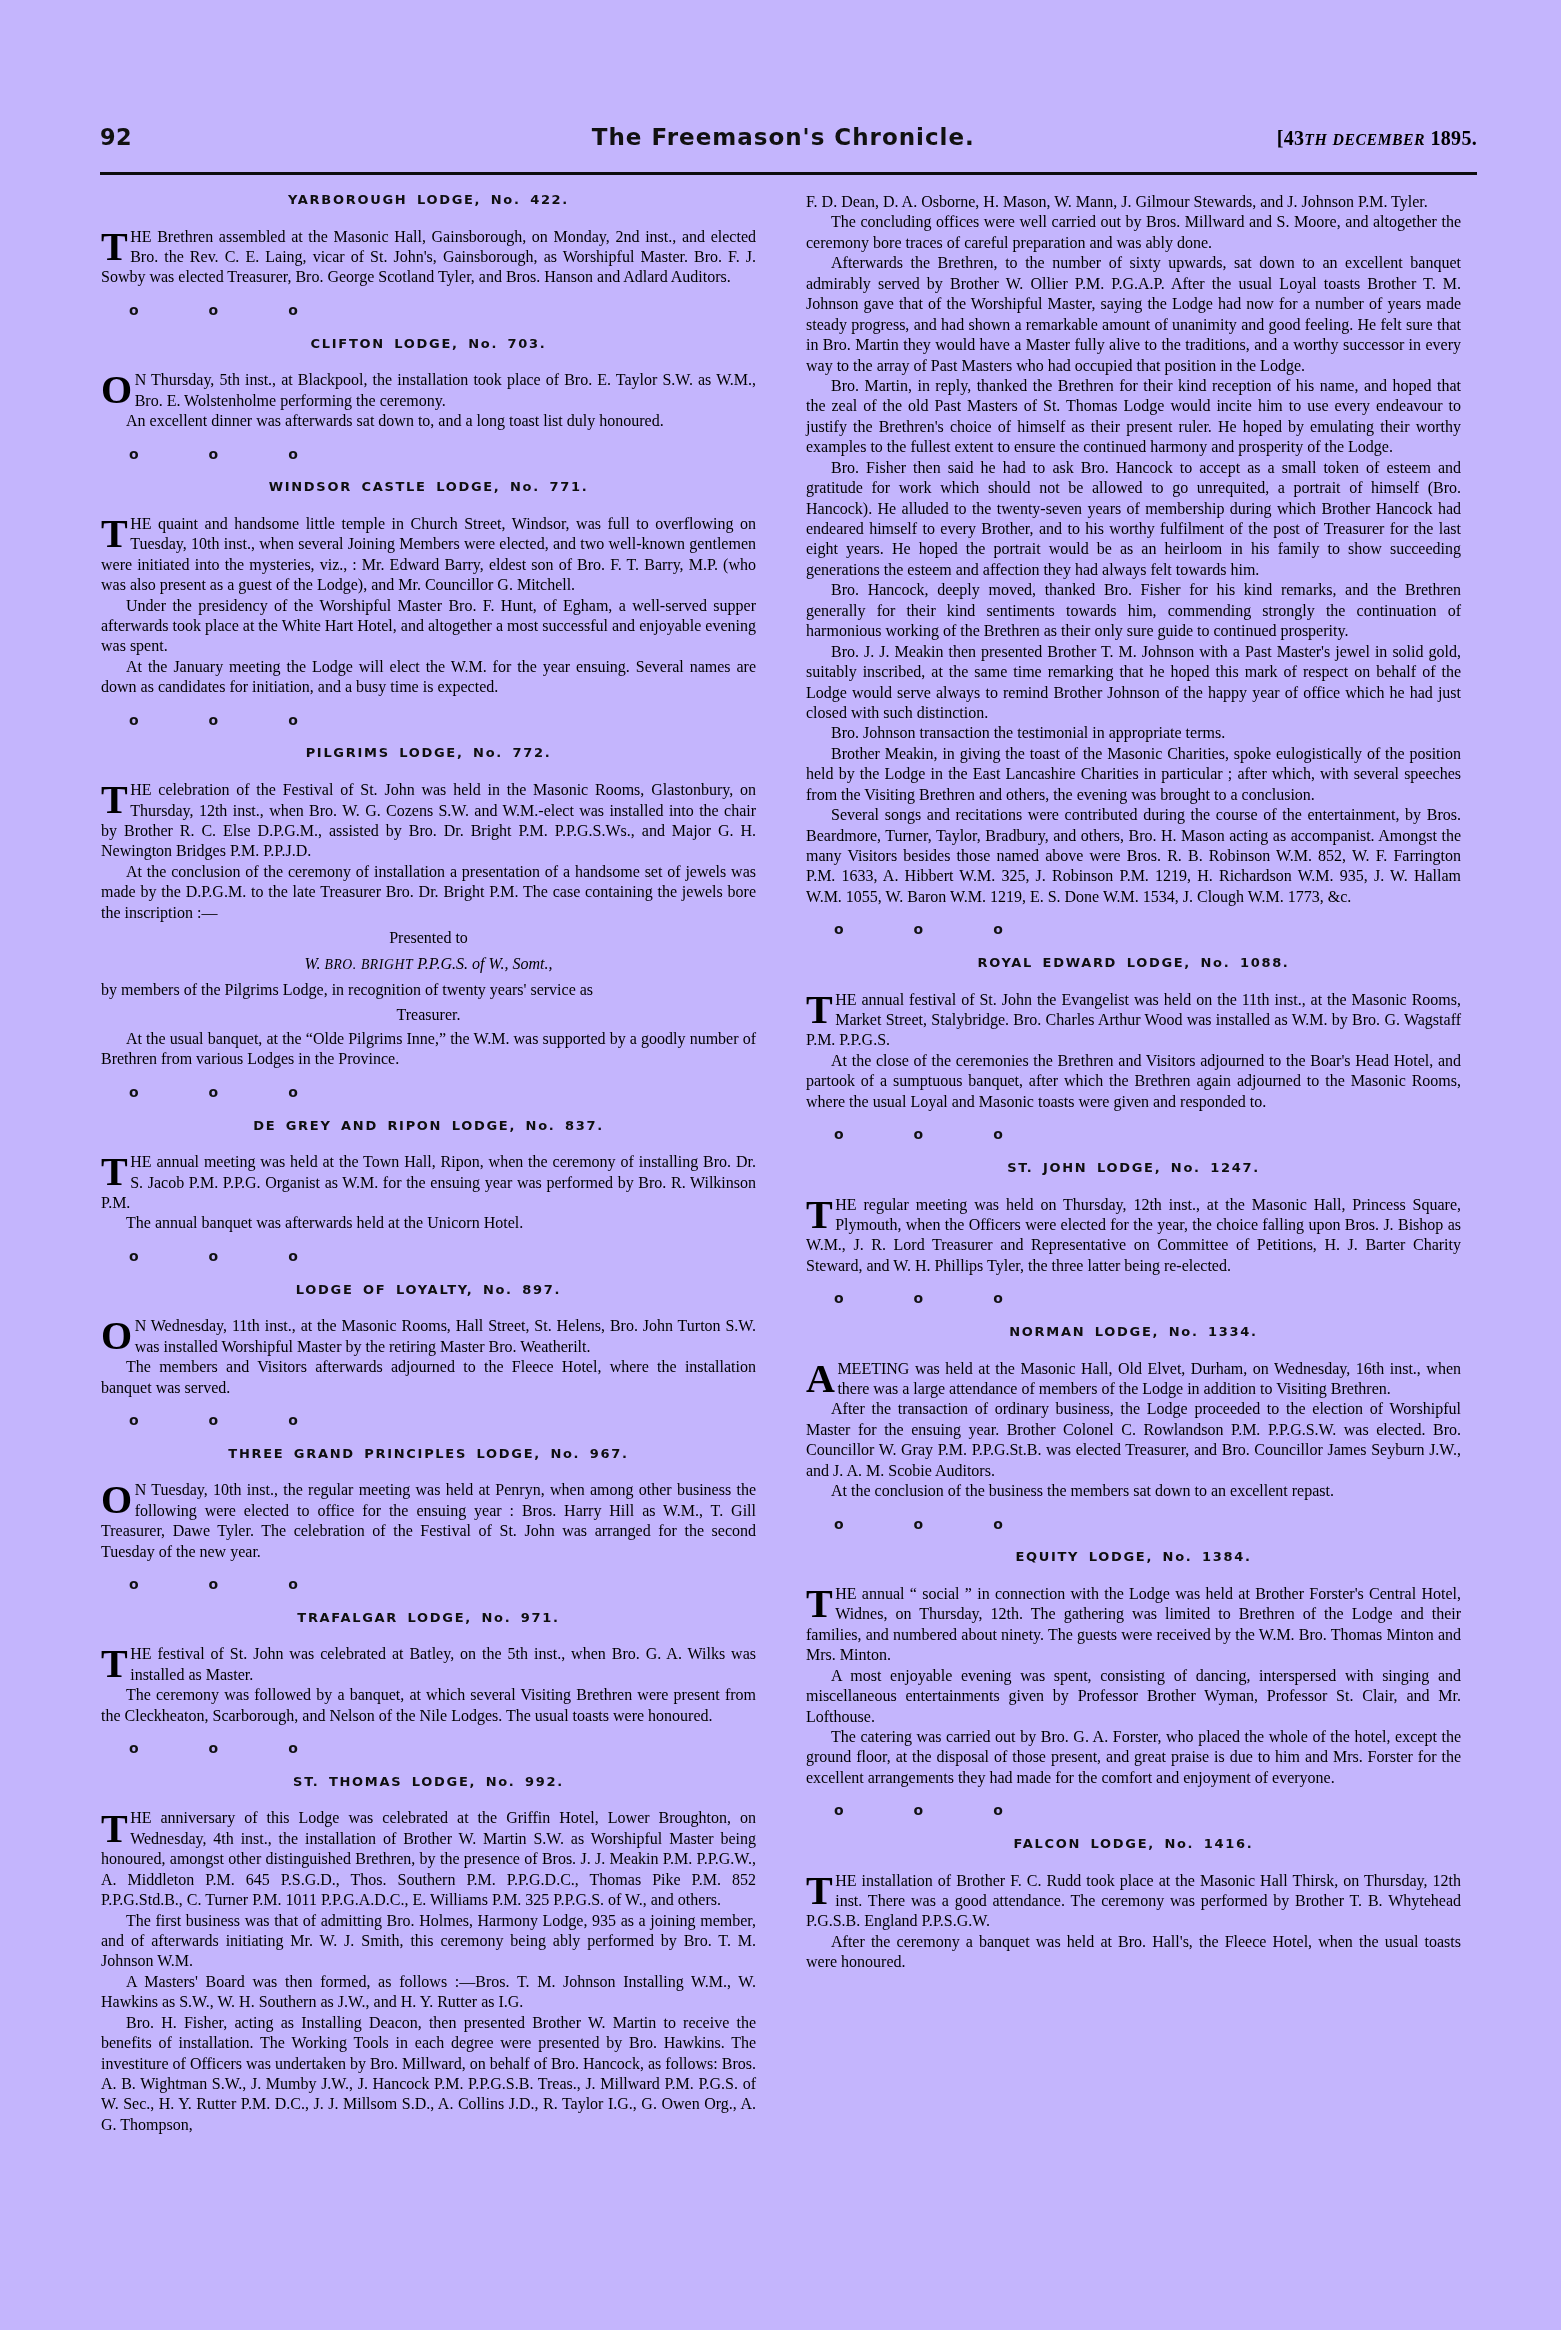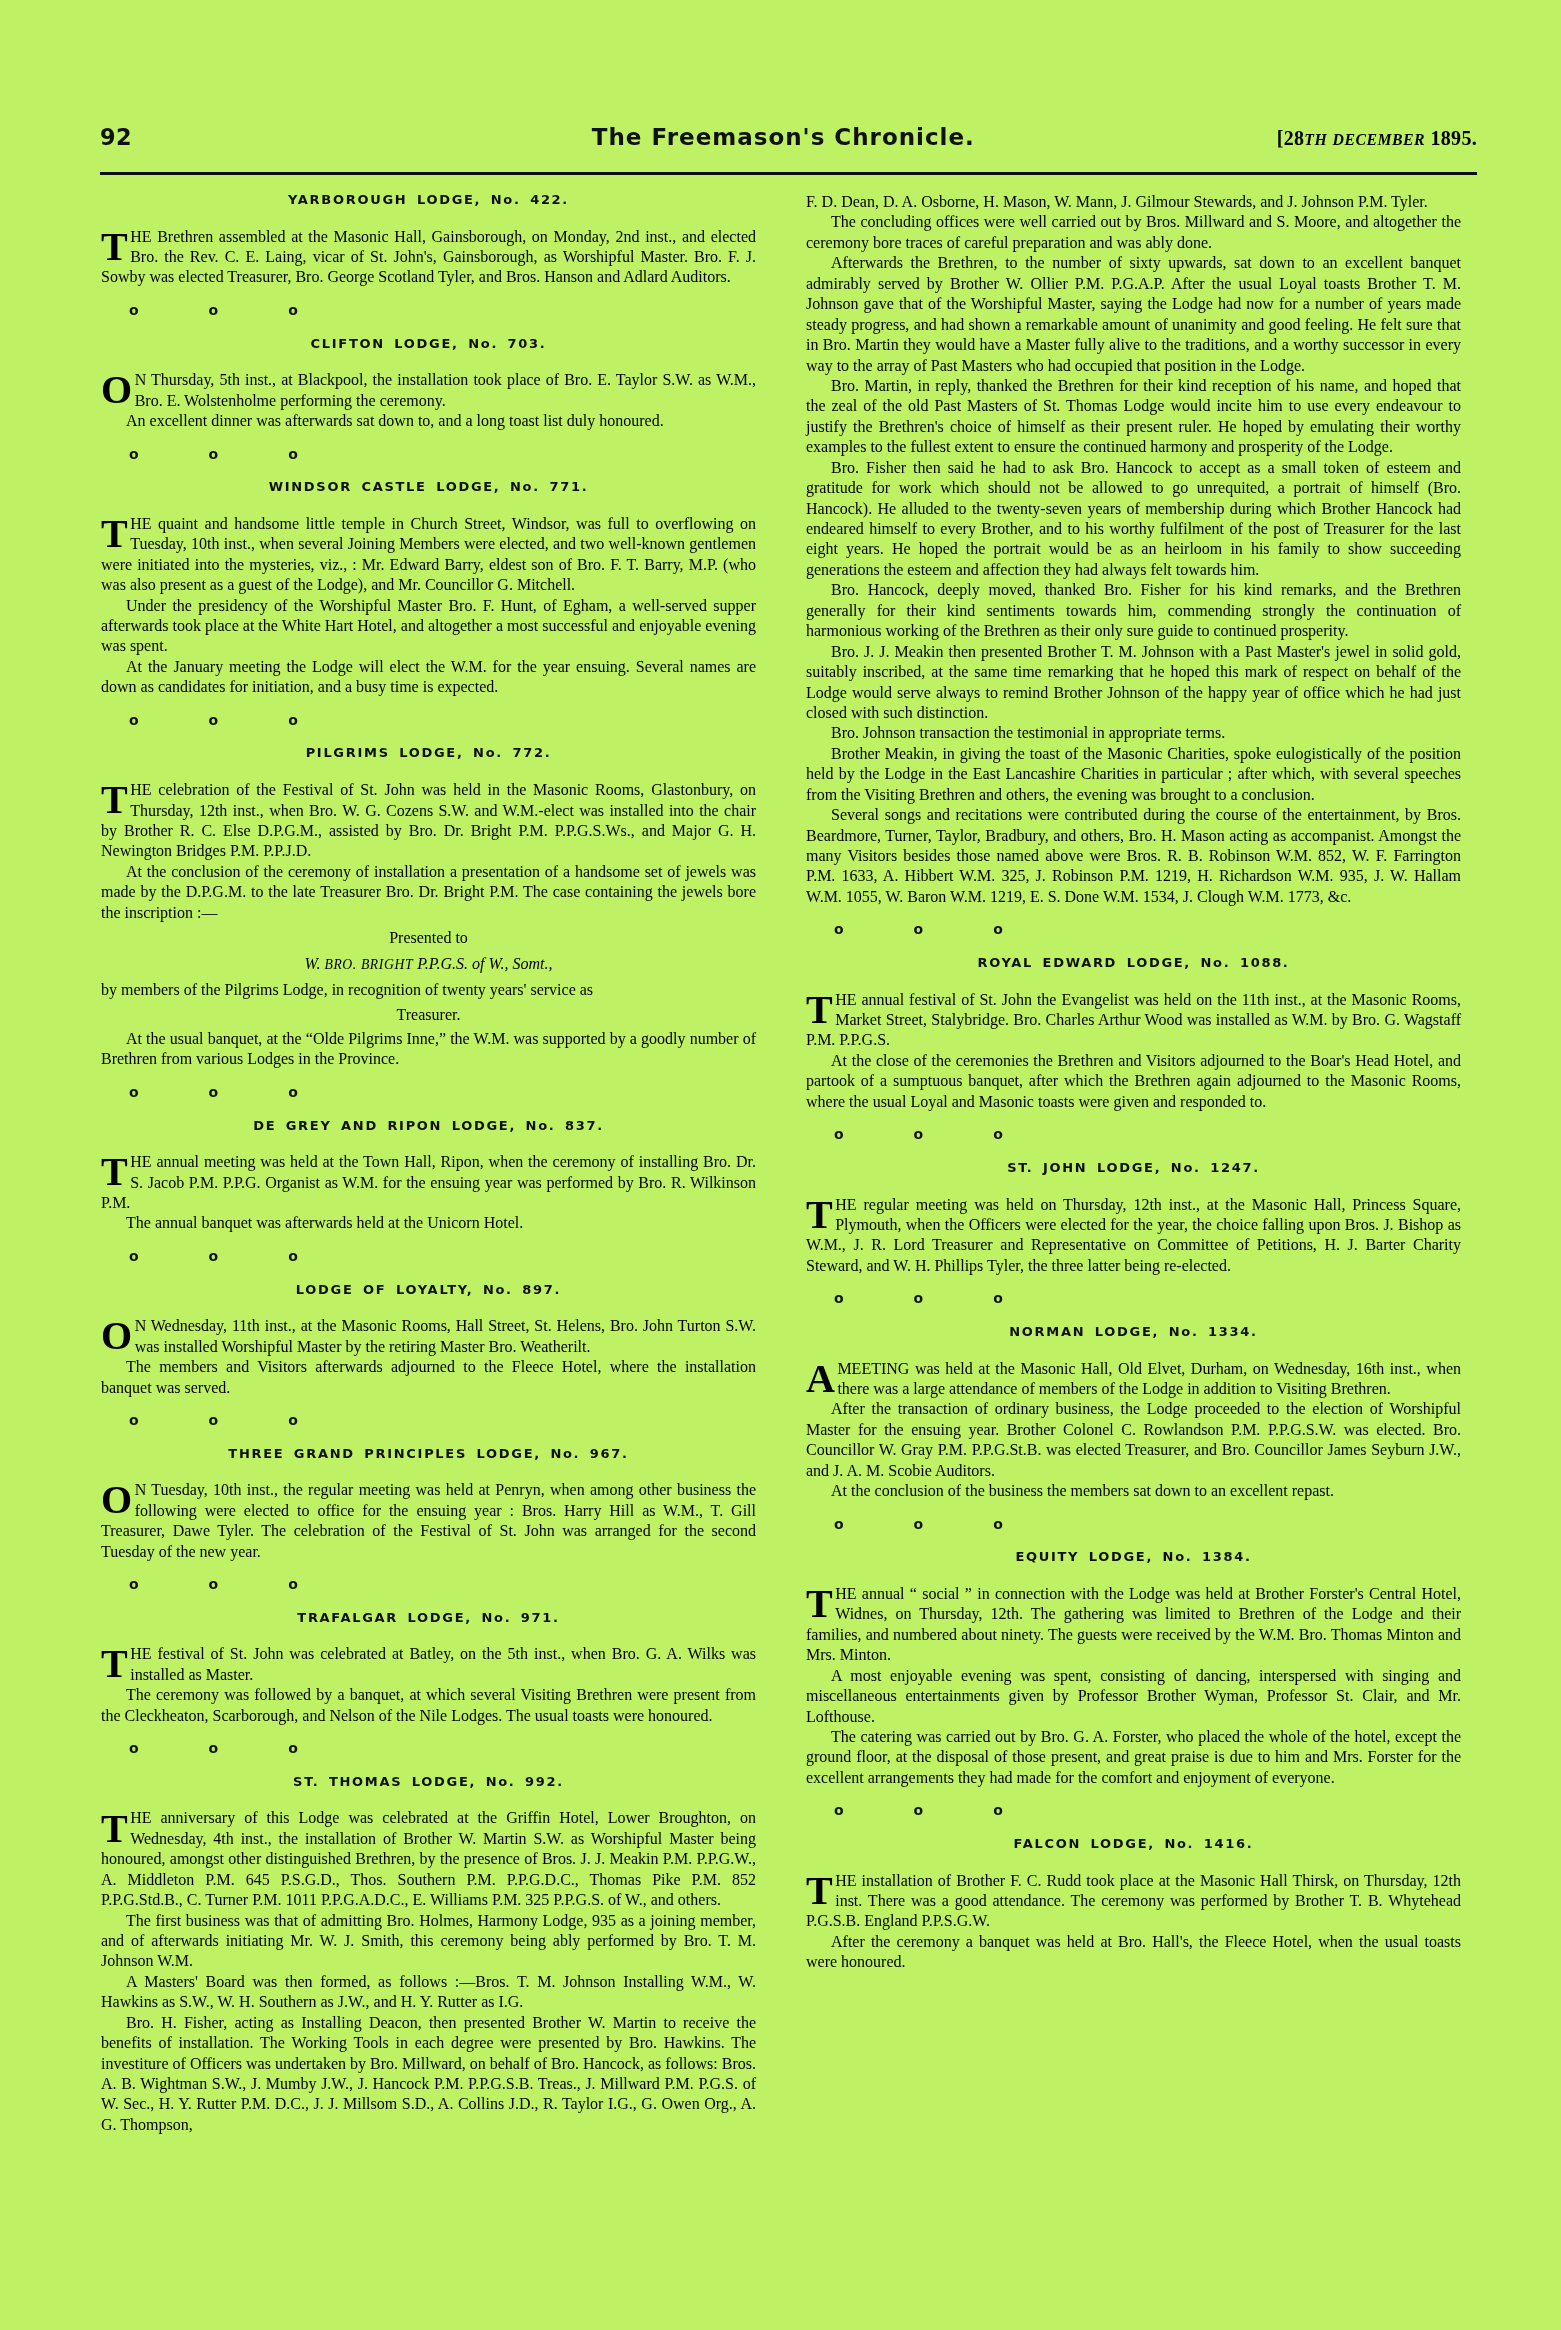--- a/index.html
+++ b/index.html
@@ -13,21 +13,21 @@
     font-family: "Liberation Serif", "DejaVu Serif", serif;
     color: #000000;
     position: relative;
     overflow: hidden;
   }
   .page {
     position: absolute;
     left: 0; top: 0;
     width: 1562px;
     height: 2330px;
-    background: #bef264;
+    background: #c4b5fd;
   }
 
   
   .masthead {
     position: absolute;
     left: 100px;
     top: 124px;
     width: 1377px;
     height: 43px;
     display: flex;
@@ -146,21 +146,21 @@
   }
 </style>
 </head>
 <body>
 
 <div class="page">
 
   <div class="masthead">
     <span class="folio">92</span>
     <span class="masthead-title">The Freemason's Chronicle.</span>
-    <span class="masthead-date"><span>[</span><span>28</span><span class="sc">TH</span>&nbsp;<span class="sc">DECEMBER</span>&nbsp;<span>1895.</span></span>
+    <span class="masthead-date"><span>[</span><span>43</span><span class="sc">TH</span>&nbsp;<span class="sc">DECEMBER</span>&nbsp;<span>1895.</span></span>
   </div>
   <div class="rule"></div>
 
   <div class="col col-left">
 
     <h2 class="lodge-head">YARBOROUGH LODGE, No. 422.</h2>
     <p class="lead">THE Brethren assembled at the Masonic Hall, Gainsborough, on Monday, 2nd inst., and elected Bro. the Rev. C. E. Laing, vicar of St. John's, Gainsborough, as Worshipful Master. Bro. F. J. Sowby was elected Treasurer, Bro. George Scotland Tyler, and Bros. Hanson and Adlard Auditors.</p>
     <div class="dots">o o o</div>
 
     <h2 class="lodge-head">CLIFTON LODGE, No. 703.</h2>

